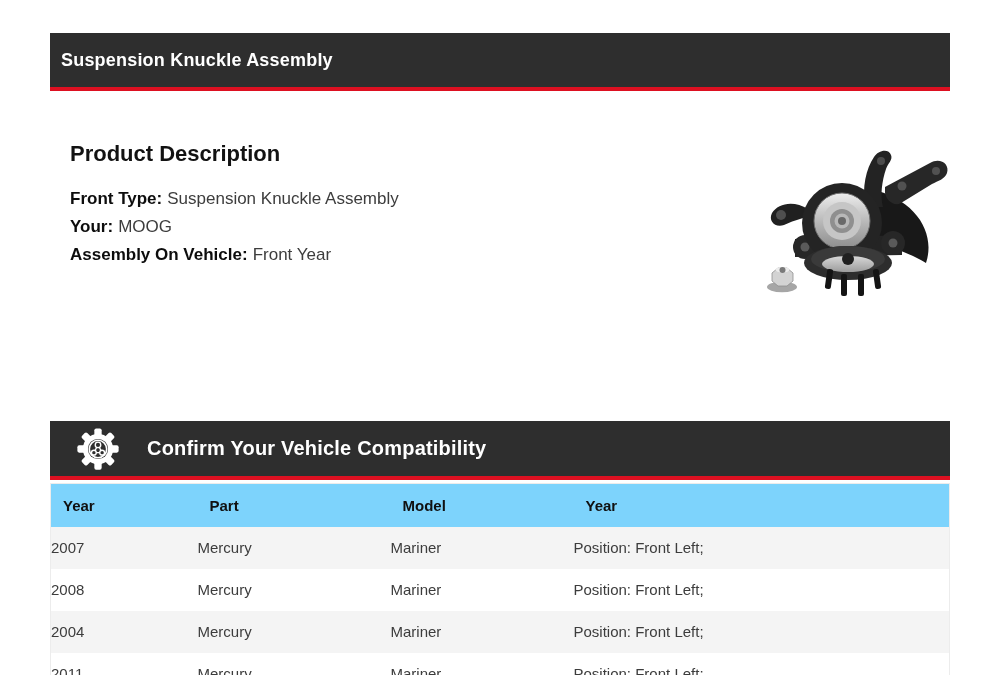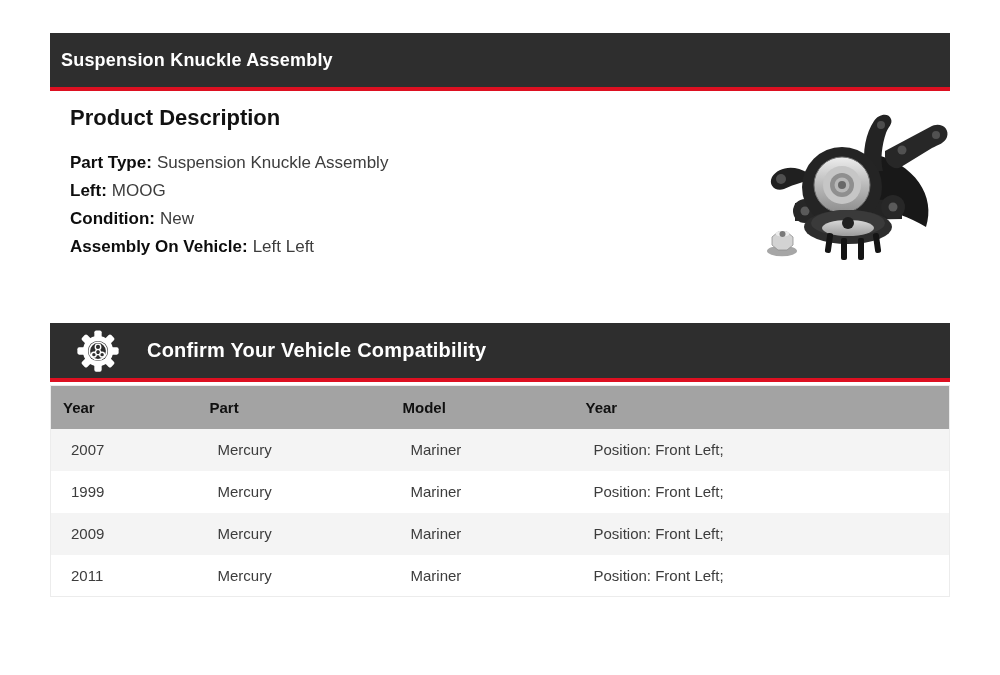--- a/index.html
+++ b/index.html
@@ -14,28 +14,28 @@
   
   .section-bar {
     background:#2e2e2e;
     border-bottom:4px solid #dd1021;
     display:flex; align-items:center;
   }
   .bar1 { margin-top:33px; height:58px; padding-left:11px; }
   .bar1 .bar-title {
     color:#ffffff; font-size:18px; font-weight:bold; letter-spacing:0.2px;
   }
-  .bar2 { height:59px; padding-left:26px; }
+  .bar2 { margin-top:62px; height:59px; padding-left:26px; }
   .bar2 .bar-title {
     color:#ffffff; font-size:20px; font-weight:bold; margin-left:27px; letter-spacing:0.2px;
   }
   .gear-wrap { width:44px; height:44px; flex:0 0 auto; }
 
   
-  .product-section { position:relative; min-height:232px; }
+  .product-section { position:relative; min-height:232px;margin-top:36px; }
   .product-heading {
     padding:14px 0 0 20px;
     font-size:22px; font-weight:bold; color:#121212;
   }
   .details { margin:18px 0 0 20px; font-size:17px; line-height:28px; }
   .detail-line { white-space:nowrap; }
   .detail-label { font-weight:bold; color:#0d0d0d; }
   .detail-value { color:#3d3d3d; margin-left:5px; }
 
   .product-image {
@@ -45,50 +45,47 @@
 
   
   .compat-table {
     width:900px; border-collapse:collapse;
     font-size:15px; color:#3c3c3c;
     margin-top:3px;
     border:1px solid #ececec;
   }
   .compat-table th {
     text-align:left; font-weight:bold; color:#101010;
-    height:43px; padding:0 0 0 12px; background:#a3a3a3;
-  }
-  .compat-table td { height:42px; padding:0 0 0 20px; }
+    height:43px; padding:0 0 0 12px; background:#7dd3fc;
+  }
+  .compat-table td { height:42px; padding:0 0 0 0; }
   .compat-table tbody tr:nth-child(odd) { background:#f4f4f4; }
   .compat-table tbody tr:nth-child(even) { background:#ffffff; }
 </style>
 </head>
 <body>
 
 <div class="container">
 
   <div class="section-bar bar1">
     <span class="bar-title">Suspension Knuckle Assembly</span>
   </div>
 
   <div class="product-section">
     <div class="product-heading">Product Description</div>
 
     <div class="details">
       <div class="detail-line">
-        <span class="detail-label">Part Type:</span><span class="detail-value">Suspension Knuckle Assembly</span>
+        <span class="detail-label">Front Type:</span><span class="detail-value">Suspension Knuckle Assembly</span>
       </div>
       <div class="detail-line">
-        <span class="detail-label">Left:</span><span class="detail-value">MOOG</span>
+        <span class="detail-label">Your:</span><span class="detail-value">MOOG</span>
       </div>
       <div class="detail-line">
-        <span class="detail-label">Condition:</span><span class="detail-value">New</span>
-      </div>
-      <div class="detail-line">
-        <span class="detail-label">Assembly On Vehicle:</span><span class="detail-value">Left Left</span>
+        <span class="detail-label">Assembly On Vehicle:</span><span class="detail-value">Front Year</span>
       </div>
     </div>
 
     <svg class="product-image" viewBox="0 0 210 155" aria-hidden="true">
       <defs>
         <linearGradient id="met" x1="0" y1="0" x2="0" y2="1">
           <stop offset="0" stop-color="#ededed"></stop>
             <stop offset="0.55" stop-color="#b5b5b5"></stop>
             <stop offset="1" stop-color="#8d8d8d"></stop>
         </linearGradient>
@@ -182,27 +179,27 @@
       </tr>
     </thead>
     <tbody>
         <tr>
           <td>2007</td>
           <td>Mercury</td>
           <td>Mariner</td>
           <td>Position: Front Left;</td>
         </tr>
         <tr>
-          <td>1999</td>
-          <td>Mercury</td>
-          <td>Mariner</td>
-          <td>Position: Front Left;</td>
-        </tr>
-        <tr>
-          <td>2009</td>
+          <td>2008</td>
+          <td>Mercury</td>
+          <td>Mariner</td>
+          <td>Position: Front Left;</td>
+        </tr>
+        <tr>
+          <td>2004</td>
           <td>Mercury</td>
           <td>Mariner</td>
           <td>Position: Front Left;</td>
         </tr>
         <tr>
           <td>2011</td>
           <td>Mercury</td>
           <td>Mariner</td>
           <td>Position: Front Left;</td>
         </tr>

